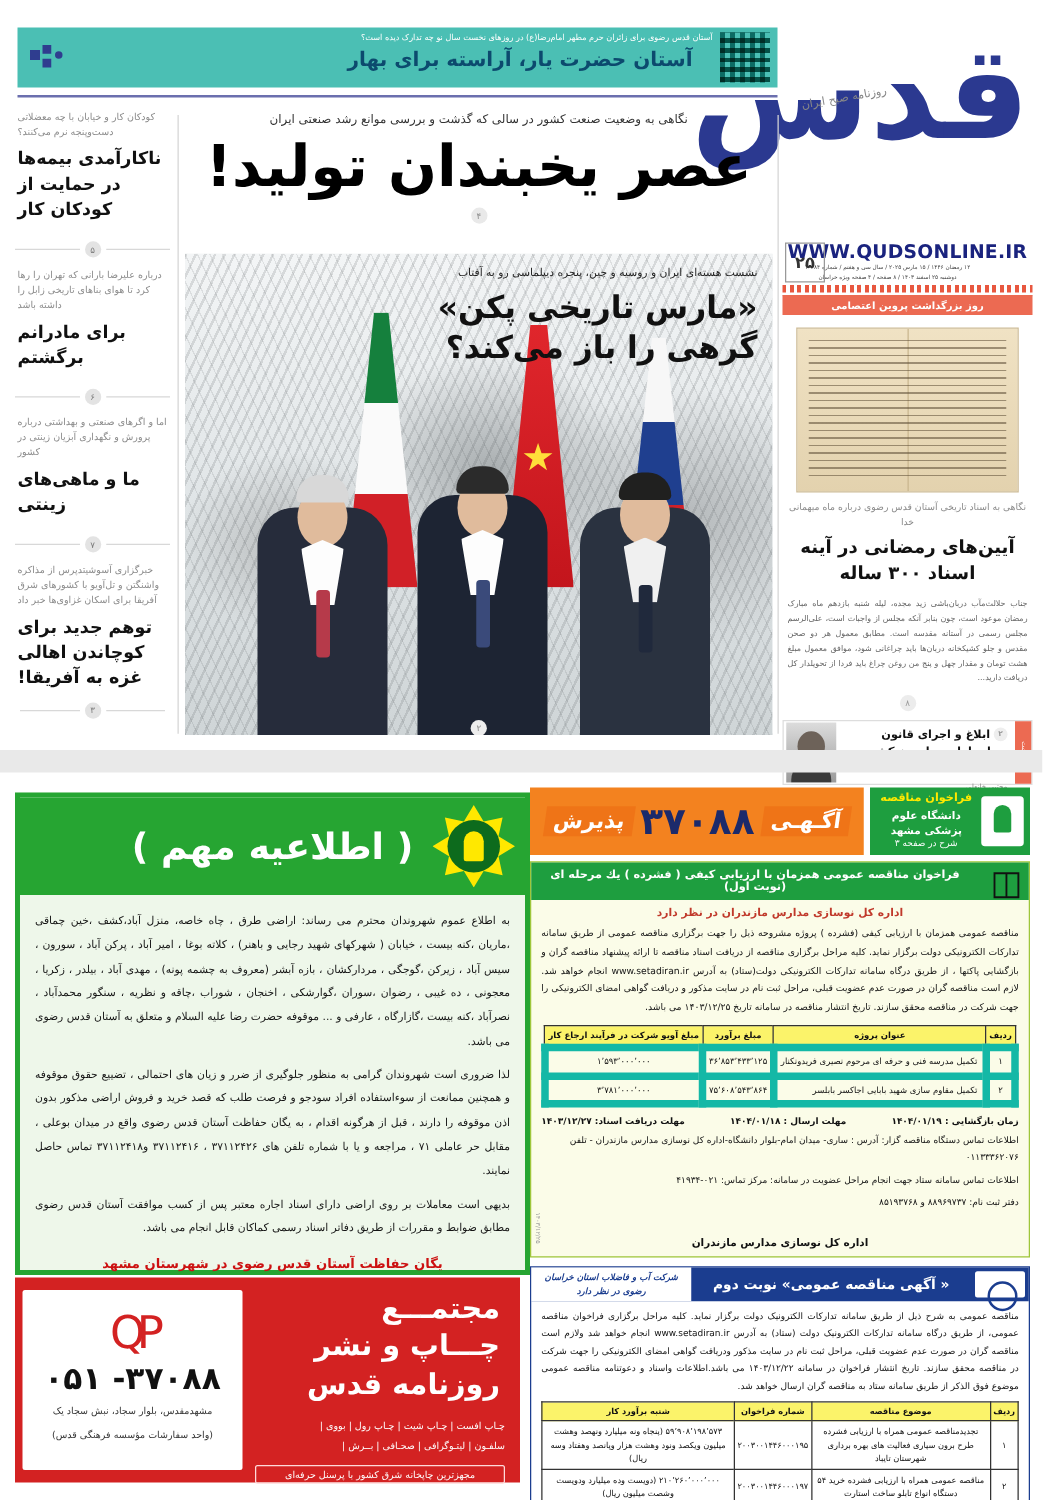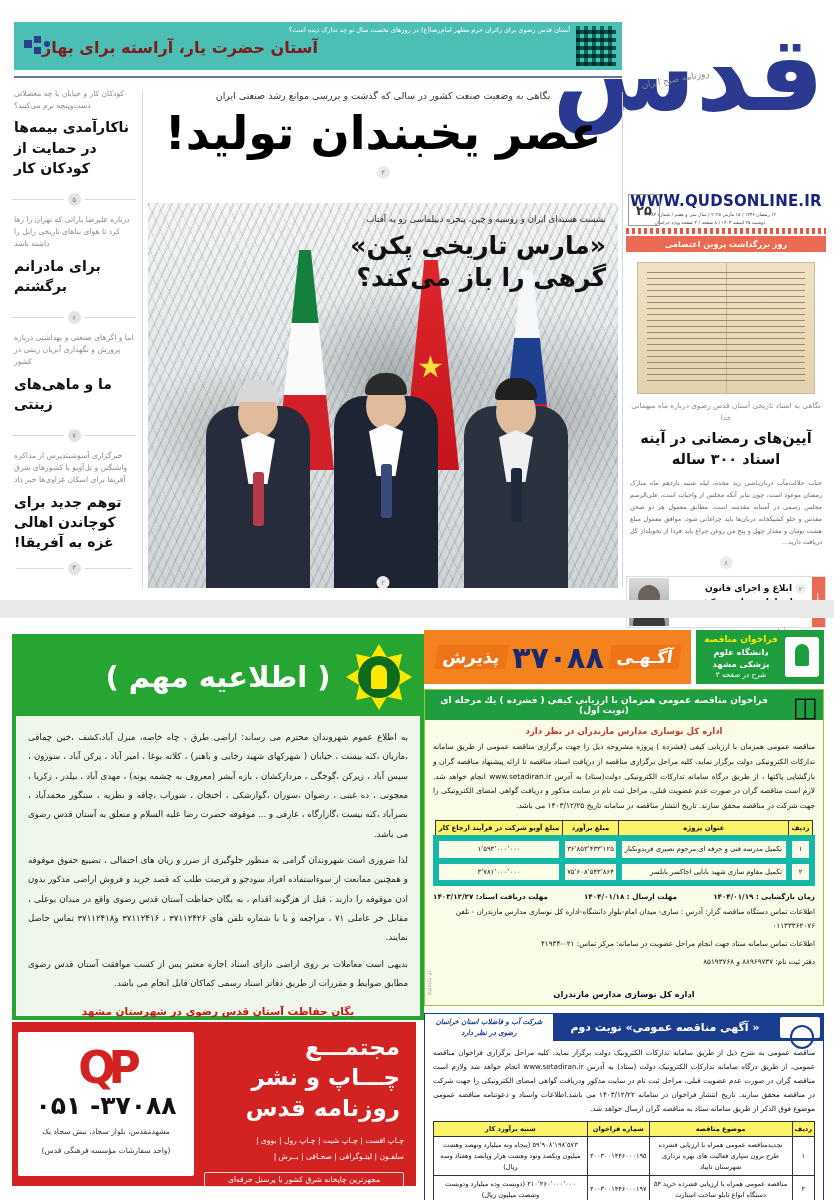--- a/index.html
+++ b/index.html
@@ -6,21 +6,21 @@
   body{width:834px;height:1200px;font-family:"DejaVu Sans","Liberation Sans",sans-serif;color:#111;overflow:hidden;}
   .page{position:relative;width:834px;height:1200px;background:#fff;}
 
   
   .topbar{position:absolute;left:14px;top:22px;width:608px;height:48px;background:#4bbfb4;}
   .topbar .qr{position:absolute;right:6px;top:4px;width:40px;height:40px;background:
       repeating-linear-gradient(90deg,#0c6b63 0 4px,#4bbfb4 4px 8px),
       repeating-linear-gradient(0deg,#0c6b63 0 4px,transparent 4px 8px);
       background-blend-mode:multiply;}
   .topbar .tb-sub{position:absolute;right:52px;top:4px;width:540px;text-align:right;font-size:6.5px;color:#ffffff;line-height:1.3;}
-  .topbar .tb-main{position:absolute;right:40px;top:16px;width:540px;text-align:left;font-size:16px;font-weight:bold;color:#7f1d1d;}
+  .topbar .tb-main{position:absolute;right:68px;top:16px;width:540px;text-align:right;font-size:16px;font-weight:bold;color:#0c4a6e;}
   .topbar .tb-dots{position:absolute;left:10px;top:14px;width:40px;height:22px;}
   .topbar .tb-dots i{position:absolute;display:block;background:#2f3d8f;}
   .ruleline{position:absolute;left:14px;top:76px;width:608px;height:2px;background:#6b6fae;}
 
   
   .masthead{position:absolute;left:626px;top:22px;width:200px;height:170px;}
   .logo-fa{position:absolute;right:2px;top:6px;font-size:104px;font-weight:bold;color:#2b3990;line-height:.9;letter-spacing:-4px;}
   .logo-sub{position:absolute;right:116px;top:52px;font-size:9px;color:#888;text-align:center;transform:rotate(-10deg);line-height:1.25;}
   .url-block{position:absolute;left:626px;top:192px;width:200px;}
   .url-line{font-size:15px;font-weight:bold;color:#1a237e;letter-spacing:.2px;text-align:left;padding-left:4px;direction:ltr;}
@@ -103,21 +103,21 @@
   .notice-body p{margin:0 0 7px;}
   .notice-sign{text-align:center;font-size:10.5px;font-weight:bold;color:#cc1111;margin-top:6px;}
 
   
   .printad{position:absolute;left:12px;top:1022px;width:404px;height:164px;background:#d32222;display:flex;}
   .pa-right{width:200px;position:relative;padding:10px 12px 0 0;}
   .pa-h{text-align:right;font-size:23px;font-weight:bold;color:#fff;line-height:1.32;padding-right:4px;}
   .pa-svc{margin-top:10px;font-size:7.6px;color:#fff;text-align:right;line-height:2.1;direction:rtl;}
   .pa-foot{margin-top:7px;border:1px solid #ffd9d9;border-radius:2px;font-size:7.6px;color:#fff;text-align:center;padding:2px 3px;}
   .pa-left{flex:1;background:#fff;margin:10px 10px 10px 6px;border-radius:2px;display:flex;flex-direction:column;align-items:center;justify-content:center;gap:6px;}
-  .qp-logo{font-size:44px;font-weight:bold;color:#d32222;letter-spacing:-7px;line-height:.8;direction:ltr;}
+  .qp-logo{font-size:36px;font-weight:normal;color:#d32222;letter-spacing:-7px;line-height:.8;direction:ltr;}
   .pa-phone{font-size:25px;font-weight:bold;color:#111;direction:rtl;}
   .pa-addr{font-size:7.6px;color:#333;text-align:center;line-height:1.7;}
 
   
   .adwrap{position:absolute;left:424px;top:630px;width:400px;}
   .adtop{display:flex;gap:5px;align-items:flex-start;}
   .orange{position:relative;flex:1;height:54px;background:#f3821f;display:flex;align-items:center;justify-content:center;gap:6px;}
   .or-num{font-size:30px;font-weight:bold;color:#1b2a6b;letter-spacing:1px;}
   .or-lbl{background:#ef7417;color:#fff;font-size:17px;font-weight:bold;padding:2px 7px;transform:skewX(-8deg);}
   .green-box{width:128px;height:54px;background:#1e9e3f;color:#fff;display:flex;align-items:center;gap:4px;padding:0 5px;box-sizing:border-box;}

